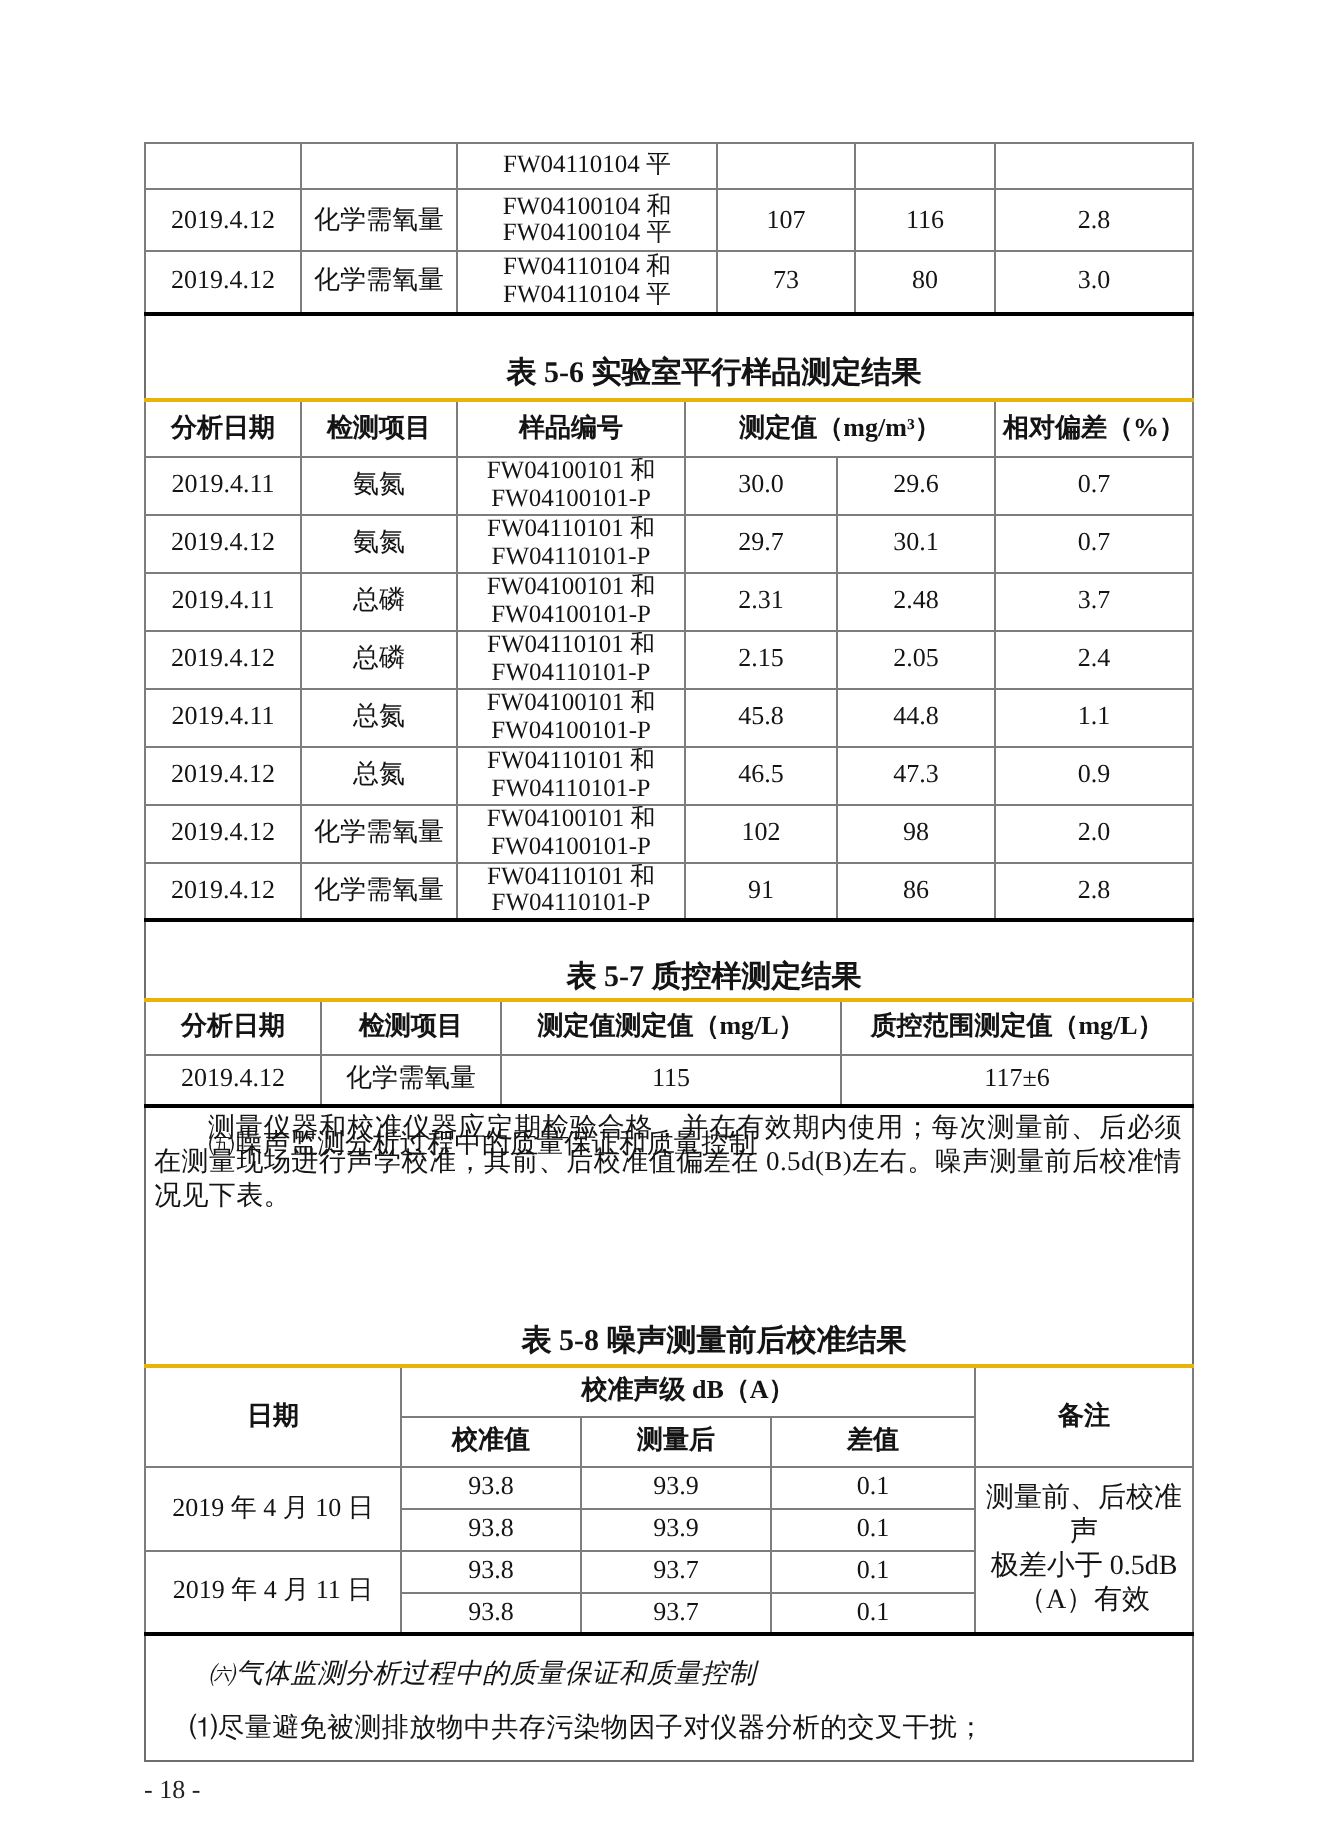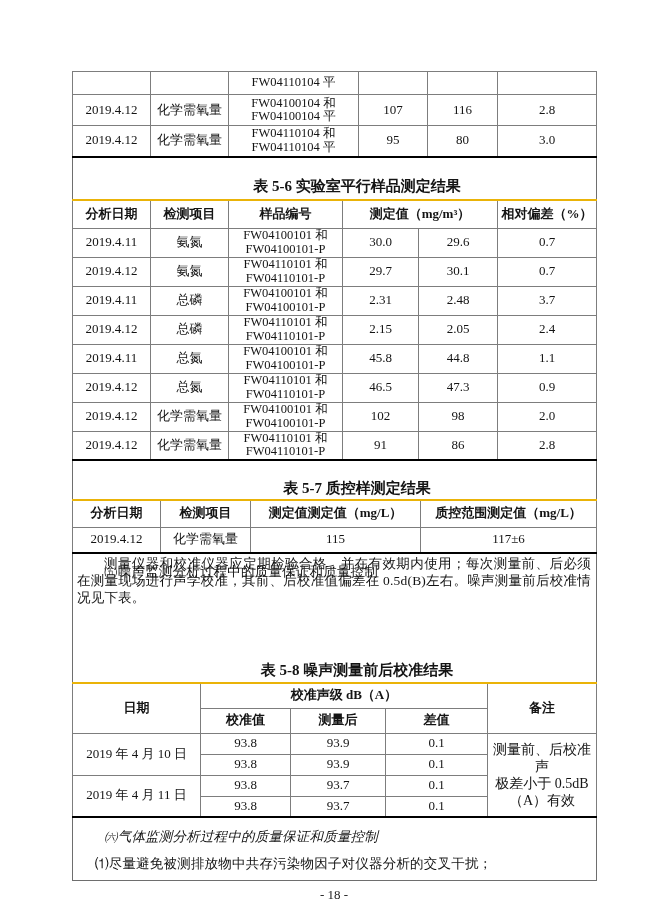--- a/index.html
+++ b/index.html
@@ -20,21 +20,21 @@
   .t-bot{border-bottom:2px solid #000;padding-left:12px;}
   .t-thin-top{border-top:1px solid #6e6e6e;}
   .hdr{font-weight:bold;}
   .pre{white-space:pre-line;}
   .sample{font-size:12.5px;line-height:13.5px;}
   .title{left:72px;width:524px;text-align:center;font-weight:bold;font-size:15px;margin-left:23px;}
   .para{left:77px;width:514px;font-size:13.5px;line-height:29px;
         text-align:justify;letter-spacing:0.2px;}
   .indent{text-indent:27px;}
   .note-cell{font-size:14px;line-height:17px;}
-  .pagenum{left:72px;width:524px;text-align:center;font-size:13px;color:#222;}
+  .pagenum{left:72px;width:524px;text-align:left;font-size:13px;color:#222;}
 </style>
 </head>
 <body>
 
 <div class="abs frame"></div>
 
 <table class="abs t t-thin-top t-bot" style="top:71px;">
   <colgroup>
       <col style="width:78px">
       <col style="width:78px">
@@ -59,21 +59,21 @@
 FW04100104 平</td>
     <td>107</td>
     <td>116</td>
     <td>2.8</td>
   </tr>
   <tr style="height:31px">
     <td>2019.4.12</td>
     <td>化学需氧量</td>
     <td class="sample pre">FW04110104 和
 FW04110104 平</td>
-    <td>95</td>
+    <td>73</td>
     <td>80</td>
     <td>3.0</td>
   </tr>
 </tbody>
   </table>
 
 <div class="abs title" style="top:177px;">表 5-6 实验室平行样品测定结果</div>
 
 <table class="abs t t-edge t-bot" style="top:199px;">
   <colgroup>

